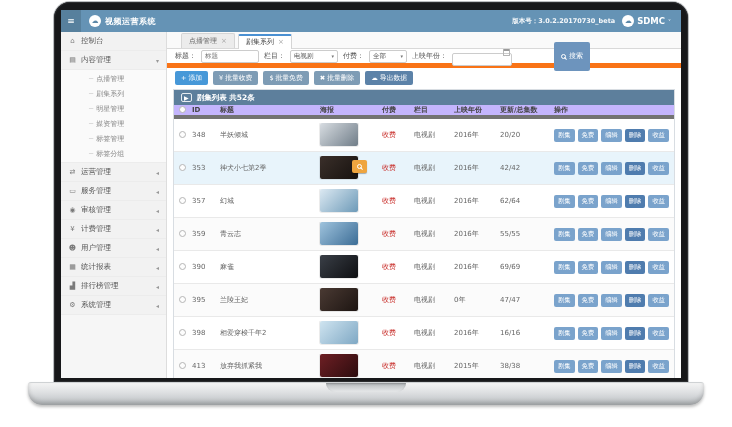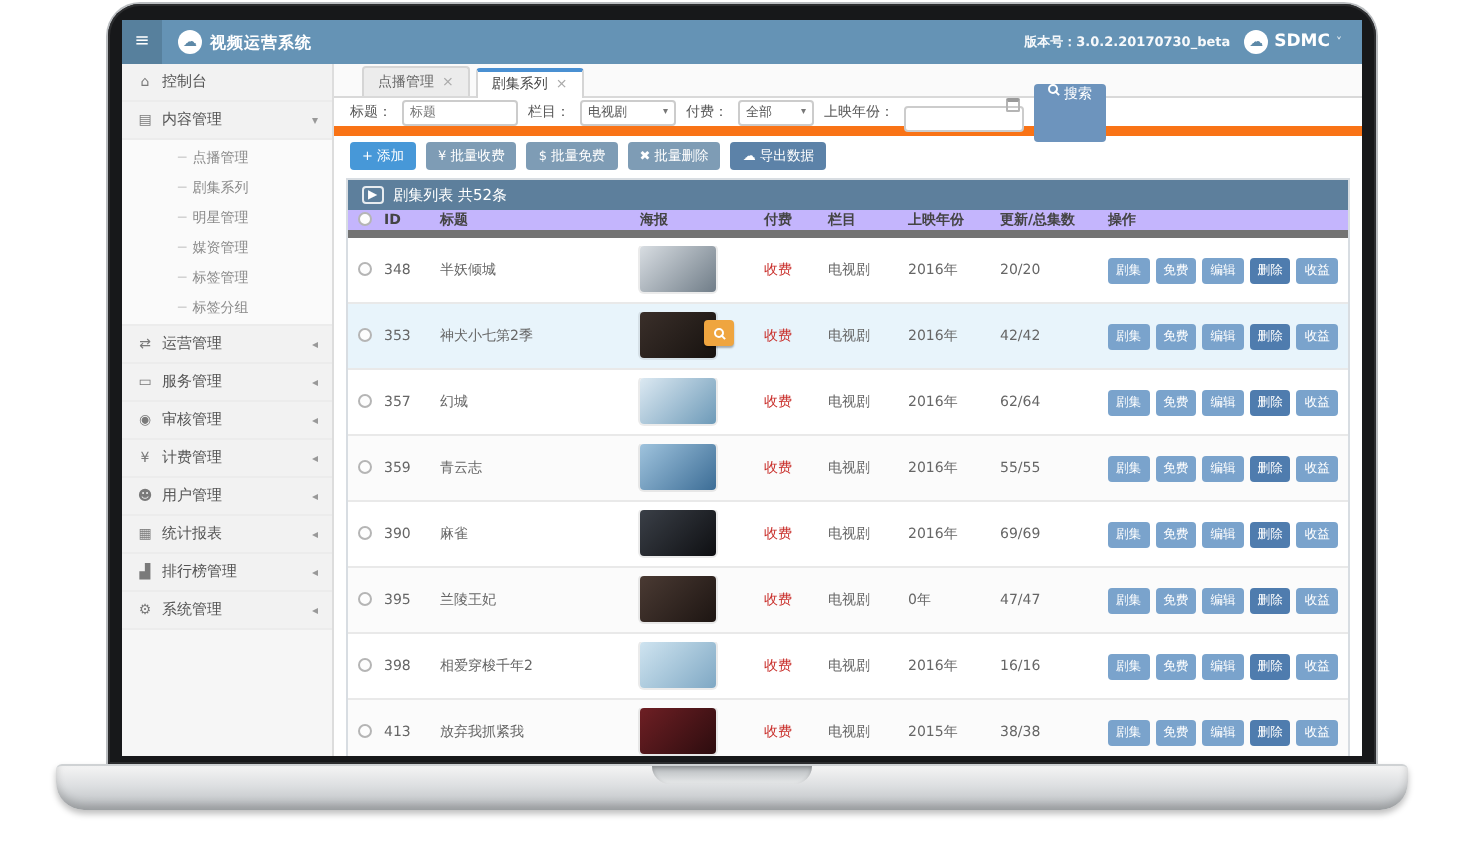--- a/index.html
+++ b/index.html
@@ -73,44 +73,44 @@
   .f-select { width:48px; height:13px; border:1px solid #ccc; border-radius:2px;
     font-size:6.5px; color:#555; display:flex; align-items:center;
     padding:0 3px; cursor:pointer; background:#fff; }
   .f-select .sel-val { flex:1; }
   .sel-caret { font-size:5px; color:#777; }
   .year-wrap { position:relative; }
   .year-wrap .f-input { width:60px; padding-right:10px; }
   .cal-icon { position:absolute; right:2px; top:3px; width:7px; height:7px;
     border:1px solid #b5b5b5; border-top:2px solid #9b9b9b; border-radius:1px; }
   .search-btn { height:29px; background:#6d94bd; color:#fff; border:none;
-    border-radius:2px; font-size:7px; display:flex; align-items:flex-start; gap:3px;
+    border-radius:2px; font-size:7px; display:flex; align-items:center; gap:3px;
     padding:0 7px; cursor:pointer;
-    font-family:"DejaVu Sans","Liberation Sans",sans-serif; }
+    font-family:"DejaVu Sans","Liberation Sans",sans-serif;margin-left:37px; }
   .mag-icon { display:inline-block; width:5px; height:5px;
     border:1px solid #fff; border-radius:50%; position:relative; }
   .mag-icon::after { content:""; position:absolute; width:3px; height:1px;
     background:#fff; transform:rotate(45deg); right:-2px; bottom:-1px; }
 
   
   .actionbar { height:20px; display:flex; align-items:center; gap:5px;
     padding:0 8px; flex:0 0 auto; }
   .abtn { height:14px; border:none; border-radius:2px; color:#fff; font-size:6.8px;
     display:flex; align-items:center; gap:2px; padding:0 6px; cursor:pointer;
     font-family:"DejaVu Sans","Liberation Sans",sans-serif; }
   .abtn.primary { background:#4798d8; }
   .abtn.muted { background:#7e9cb5; }
   .abtn.export { background:#5c82a8; }
   .ab-ic { font-size:6.5px; }
 
   
   .panel { margin:1px 6px 0 6px; border:1px solid #d8dde2; border-bottom:none;
     flex:1; display:flex; flex-direction:column; min-height:0; }
   .panel-header { height:15px; background:#5d7f9c; color:#fff; display:flex;
-    align-items:center; gap:5px; padding:0 7px; font-size:7.5px; flex:0 0 auto; }
+    align-items:center; gap:5px; padding:0 7px; font-size:7.5px; flex:0 0 auto;font-weight:bold; }
   .ph-icon { font-size:6px; border:1px solid rgba(255,255,255,.85);
     border-radius:2px; padding:0 2px; line-height:7px; }
   .thead { display:flex; align-items:center; height:14px; border-bottom:4px solid #737373;
     font-size:7px; font-weight:bold; color:#444; flex:0 0 auto; background:#c4b5fd; }
   .tbody { flex:1; overflow:hidden; }
   .trow { display:flex; align-items:center; height:33px;
     border-bottom:1px solid #e9e9e9; font-size:7px; color:#666; }
   .trow:nth-child(even) { background:#fbfbfb; }
   .trow.hover { background:#e8f4fb; }
   .cell { padding:0 2px; overflow:hidden; white-space:nowrap; }

